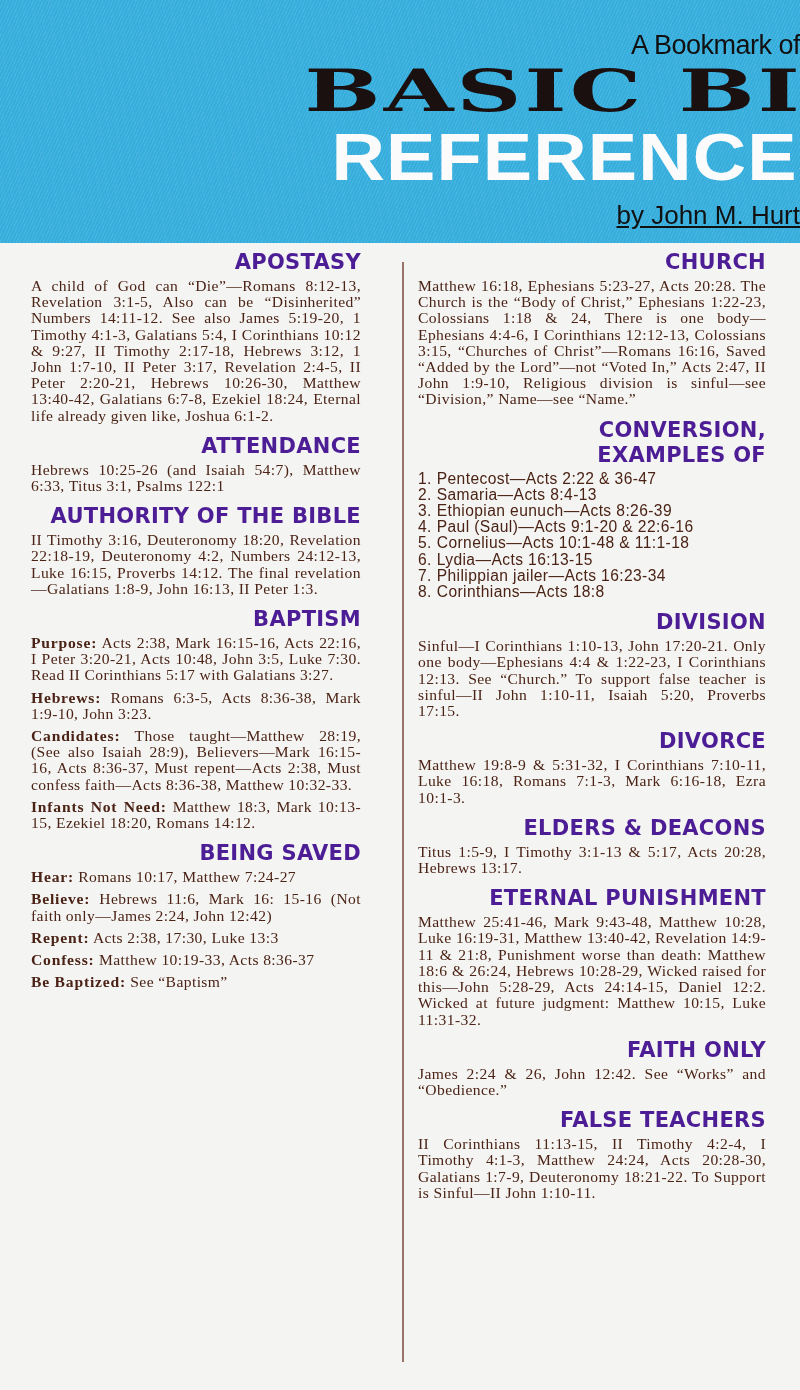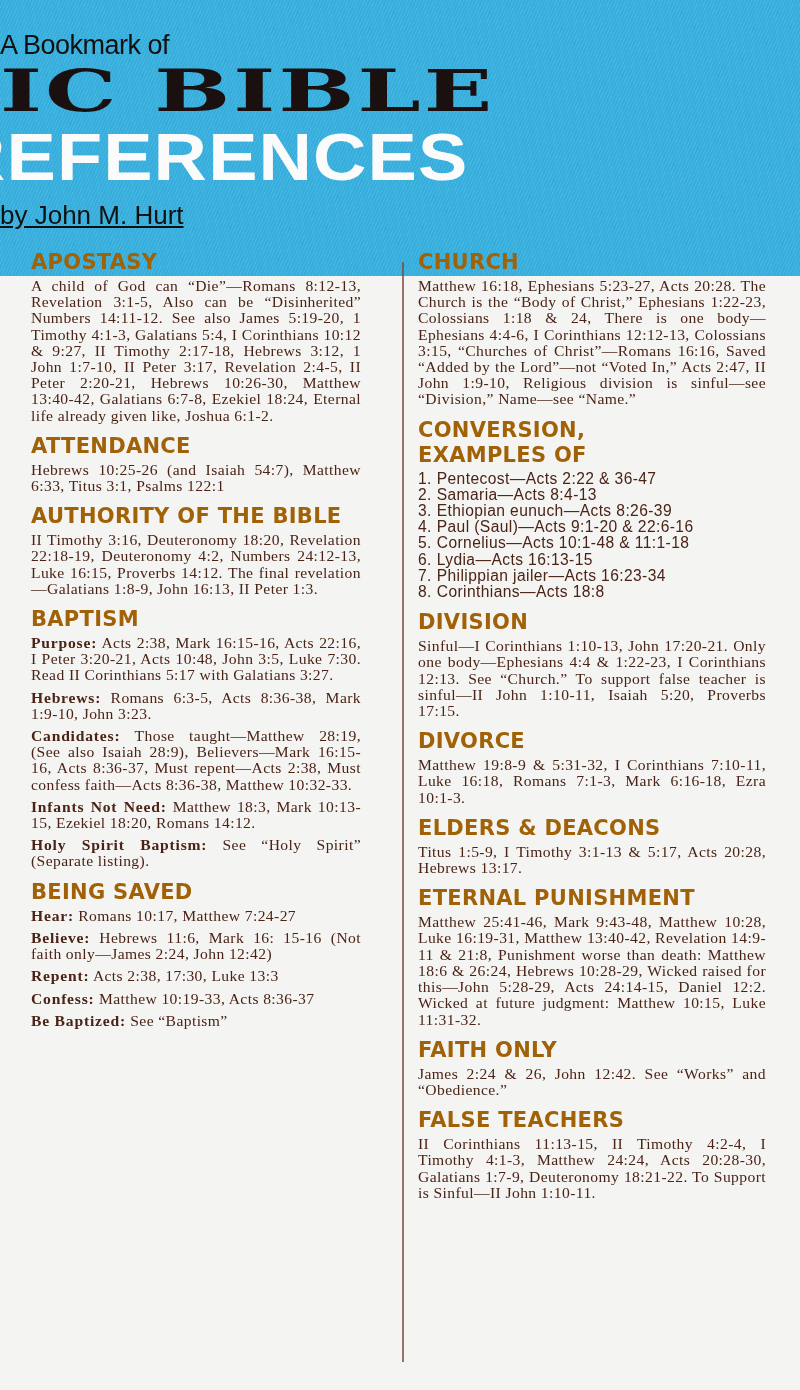--- a/index.html
+++ b/index.html
@@ -1,23 +1,23 @@
 <!DOCTYPE html>
 <html><head>
 <meta charset="utf-8">
 <style>
   * { box-sizing: border-box; margin: 0; padding: 0; }
   html, body { width: 800px; height: 1390px; overflow: hidden; background: #f4f4f2; }
   body { font-family: "DejaVu Sans", sans-serif; color: #4a2418; position: relative; }
 
   .banner {
-    position: absolute; left: 0; top: 0; width: 800px; height: 276px;
+    position: absolute; left: 0; top: 0; width: 800px; height: 243px;
     background-color: #35aedd;
     background-image: repeating-linear-gradient(115deg, rgba(255,255,255,0.10) 0px, rgba(255,255,255,0.10) 1px, rgba(0,0,0,0) 1px, rgba(0,0,0,0) 3px);
-    text-align: left;
+    text-align: right;
   }
   .banner .kicker {
     position: absolute; top: 30px; left: 0; width: 100%;
     font-family: "Liberation Sans", sans-serif; font-size: 27px; color: #111; letter-spacing: -0.5px;
   }
   .banner .title1 {
     position: absolute; top: 62px; left: 0; width: 100%;
     font-family: "DejaVu Serif", serif; font-weight: bold; font-size: 58px; color: #1a1010;
     letter-spacing: 2px; transform: scaleX(1.55); transform-origin: center; line-height: 58px;
   }
@@ -32,22 +32,22 @@
   }
 
   .columns { position: absolute; top: 250px; left: 0; width: 800px; height: 1110px; }
   .col { position: absolute; top: 0; }
   .col.left { left: 31px; width: 330px; }
   .col.right { left: 418px; width: 348px; }
   .divider { position: absolute; left: 402px; top: 12px; width: 2px; height: 1100px; background: #7a4a3a; opacity: 0.75; }
 
   .section { margin-bottom: 10px; }
   .heading {
-    font-family: "DejaVu Sans", sans-serif; font-weight: bold; color: #a16207;
-    font-size: 21px; text-align: left; line-height: 25px; margin-bottom: 3px; letter-spacing: 0.3px;
+    font-family: "DejaVu Sans", sans-serif; font-weight: bold; color: #4c1d95;
+    font-size: 21px; text-align: right; line-height: 25px; margin-bottom: 3px; letter-spacing: 0.3px;
   }
   .body {
     font-family: Liberation Serif, serif; font-size: 15.6px; line-height: 16.2px;
     text-align: justify; color: #4b2316; letter-spacing: 0.4px;
   }
   .entry { margin-bottom: 6px; }
   .entry .label { font-weight: bold; color: #4b2316; letter-spacing: 0.8px; }
   .list { list-style: none; font-family: "Liberation Sans", sans-serif; font-size: 15.6px; line-height: 16.2px; color: #4b2316; letter-spacing: 0.4px; }
   .list li { display: flex; }
   .list .num { width: 14px; }
@@ -85,21 +85,20 @@
       <h2 class="heading">AUTHORITY OF THE BIBLE</h2>
       <p class="body">II Timothy 3:16, Deuteronomy 18:20, Revelation 22:18-19, Deuteronomy 4:2, Numbers 24:12-13, Luke 16:15, Proverbs 14:12. The final revelation —Galatians 1:8-9, John 16:13, II Peter 1:3.</p>
     </div>
 
     <div class="section">
       <h2 class="heading">BAPTISM</h2>
       <p class="body entry"><span class="label">Purpose:</span> <span>Acts 2:38, Mark 16:15-16, Acts 22:16, I Peter 3:20-21, Acts 10:48, John 3:5, Luke 7:30. Read II Corinthians 5:17 with Galatians 3:27.</span></p>
       <p class="body entry"><span class="label">Hebrews:</span> <span>Romans 6:3-5, Acts 8:36-38, Mark 1:9-10, John 3:23.</span></p>
       <p class="body entry"><span class="label">Candidates:</span> <span>Those taught—Matthew 28:19, (See also Isaiah 28:9), Believers—Mark 16:15-16, Acts 8:36-37, Must repent—Acts 2:38, Must confess faith—Acts 8:36-38, Matthew 10:32-33.</span></p>
       <p class="body entry"><span class="label">Infants Not Need:</span> <span>Matthew 18:3, Mark 10:13-15, Ezekiel 18:20, Romans 14:12.</span></p>
-      <p class="body entry"><span class="label">Holy Spirit Baptism:</span> <span>See “Holy Spirit” (Separate listing).</span></p>
     </div>
 
     <div class="section">
       <h2 class="heading">BEING SAVED</h2>
       <p class="body entry"><span class="label">Hear:</span> <span>Romans 10:17, Matthew 7:24-27</span></p>
       <p class="body entry"><span class="label">Believe:</span> <span>Hebrews 11:6, Mark 16: 15-16 (Not faith only—James 2:24, John 12:42)</span></p>
       <p class="body entry"><span class="label">Repent:</span> <span>Acts 2:38, 17:30, Luke 13:3</span></p>
       <p class="body entry"><span class="label">Confess:</span> <span>Matthew 10:19-33, Acts 8:36-37</span></p>
       <p class="body entry"><span class="label">Be Baptized:</span> <span>See “Baptism”</span></p>
     </div>

